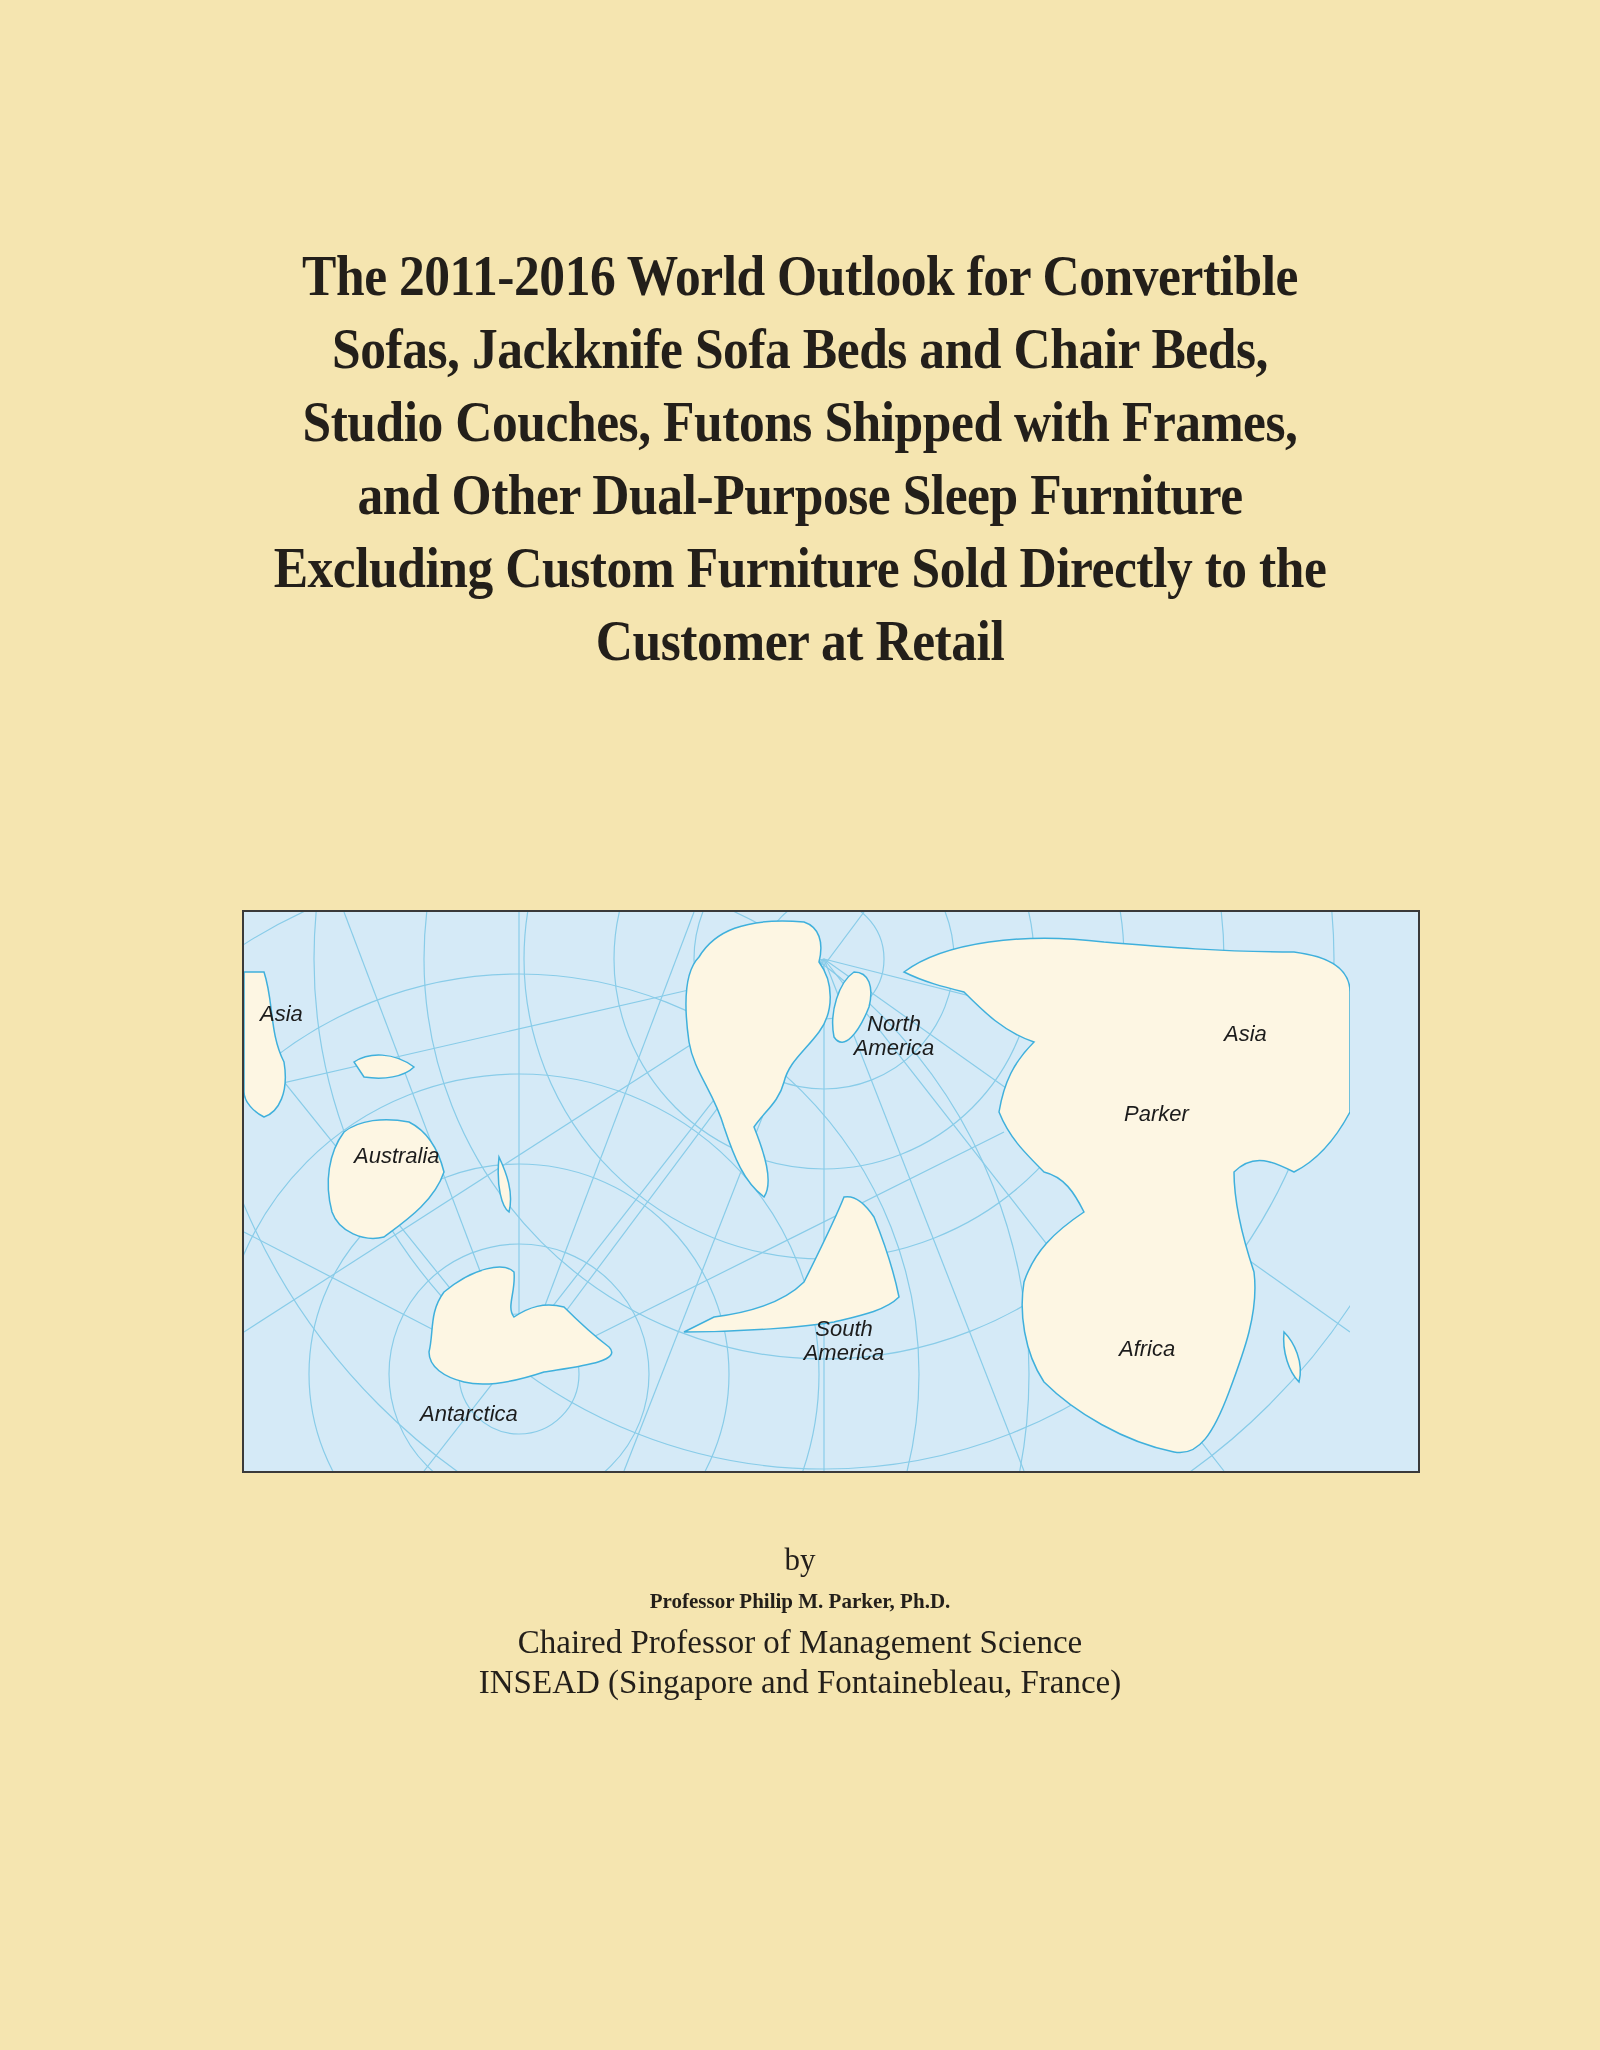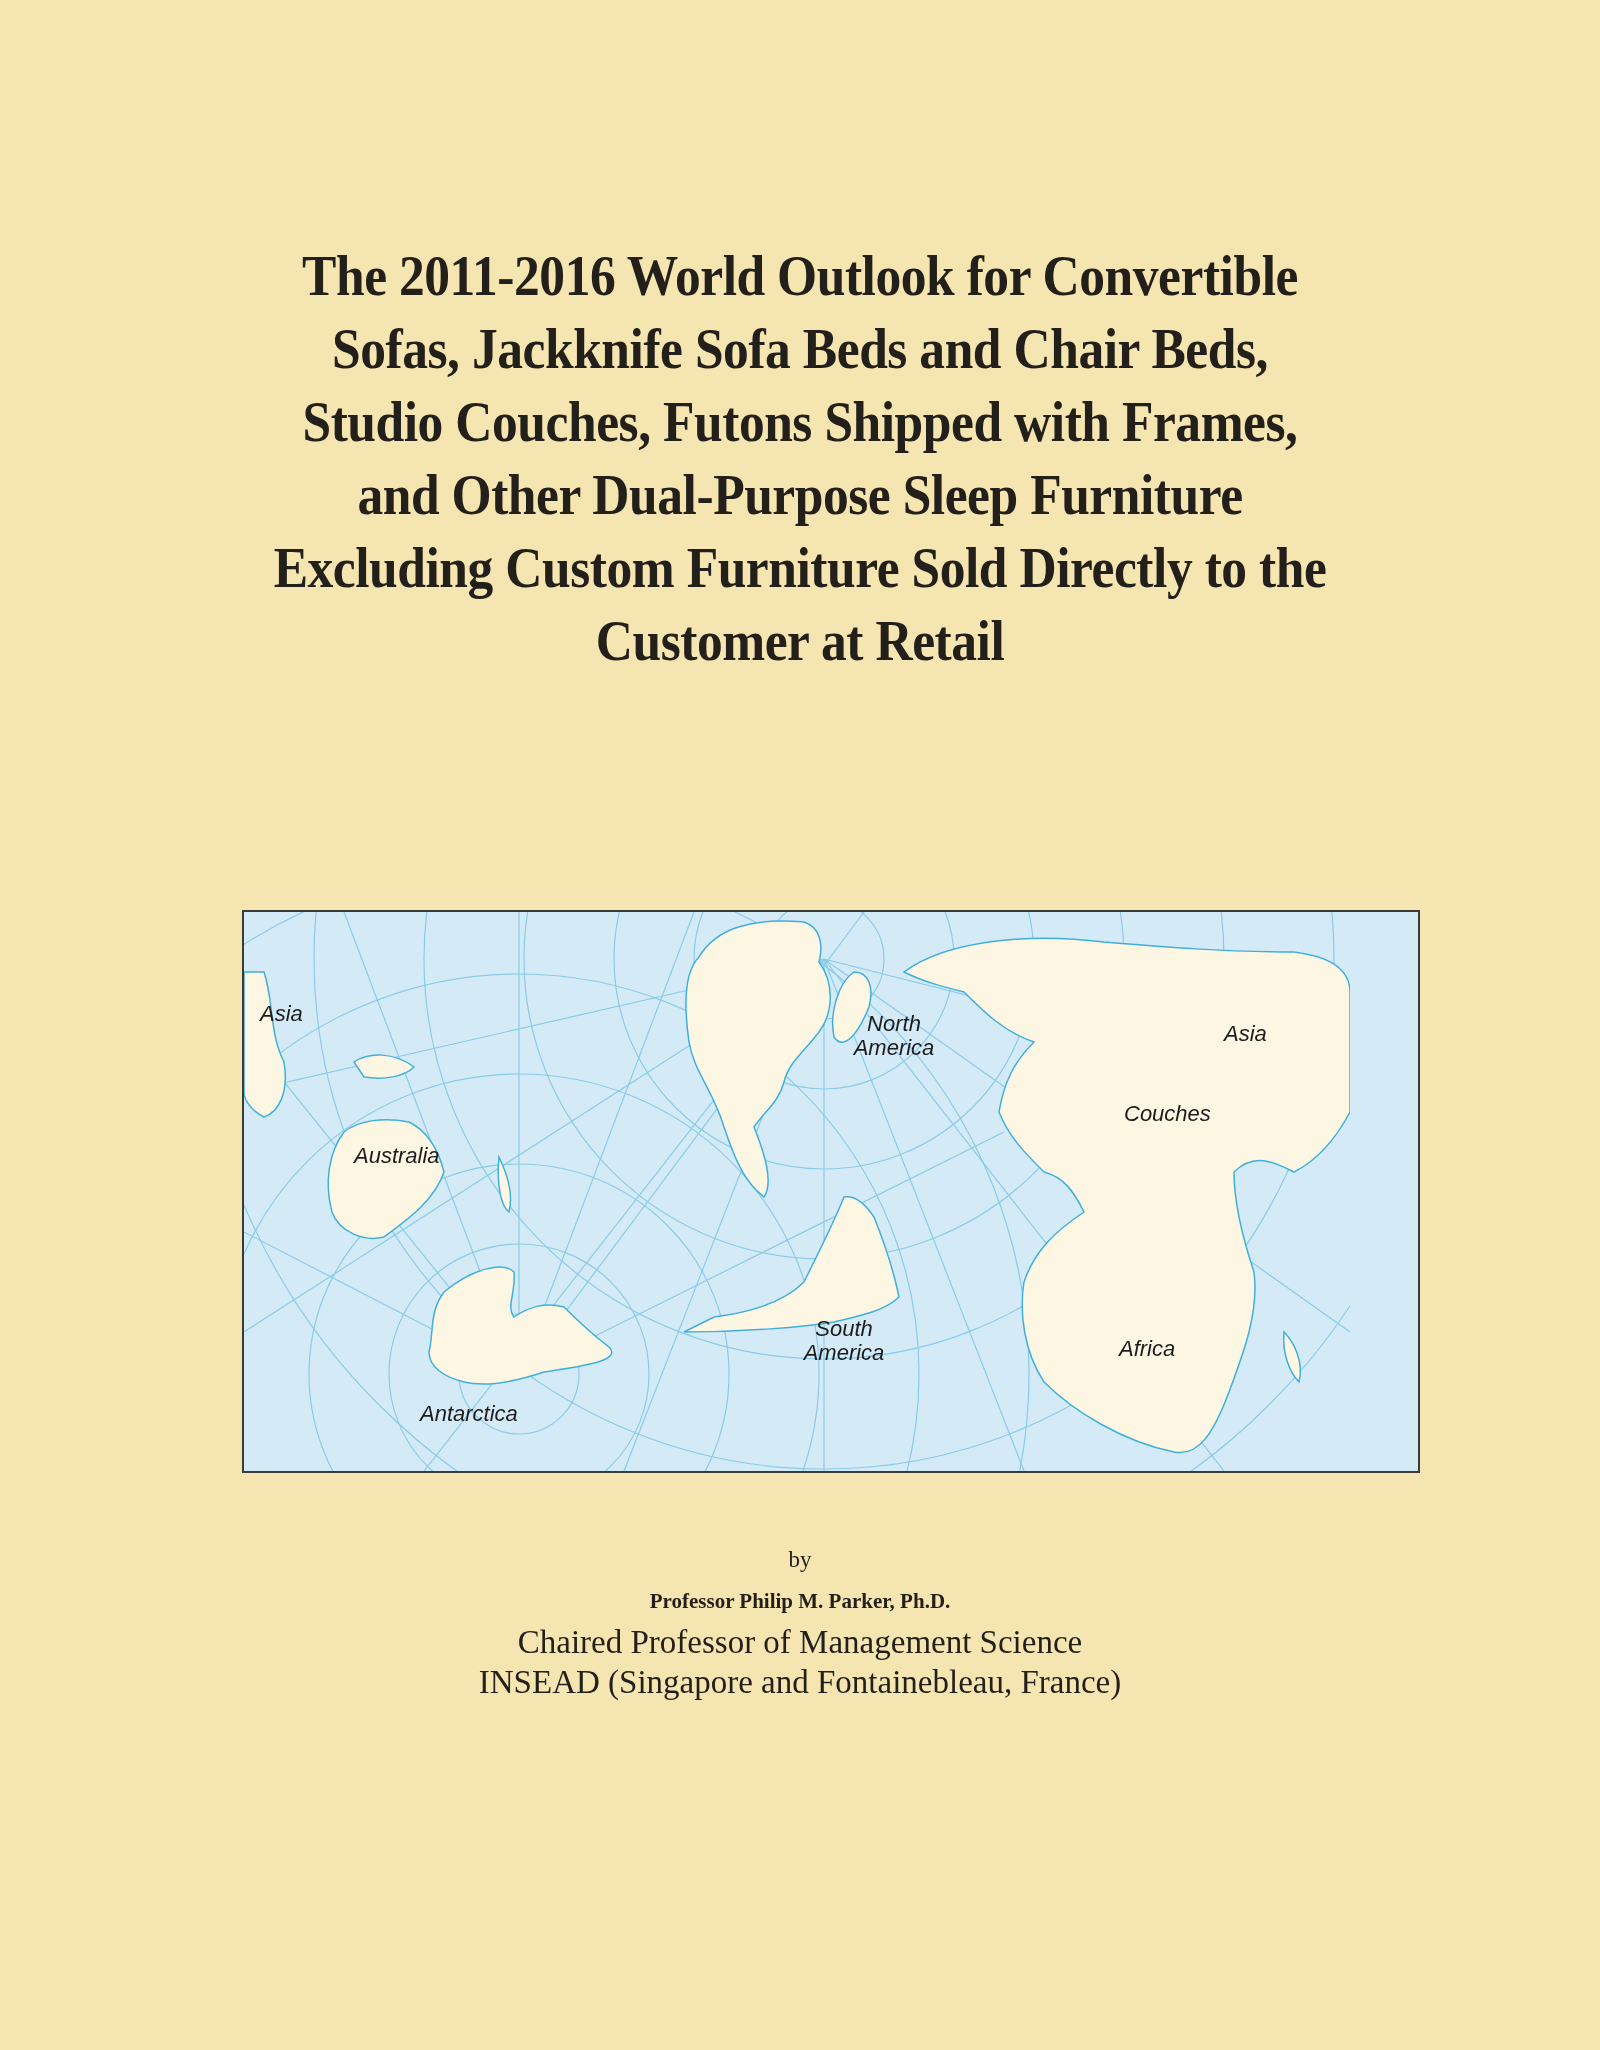--- a/index.html
+++ b/index.html
@@ -35,21 +35,21 @@
       font-family:"Liberation Sans", sans-serif;
       font-style:italic;
       font-size:22px; line-height:24px;
       color:#1c1c1c;
       text-align:center;
     }
     .credits {
       position:absolute; left:200px; top:1540px; width:1200px;
       text-align:center;
     }
-    .credits .by { font-size:23px; line-height:40px; display:block; }
+    .credits .by { font-size:31px; line-height:40px; display:block; }
     .credits .author { font-size:21px; line-height:42px; font-weight:bold; display:block; }
     .credits .role { font-size:33px; line-height:40px; display:block;text-align:center; }
   </style>
 </head>
 <body>
 
 <div class="title">
   <span class="line">The 2011-2016 World Outlook for Convertible</span>
   <span class="line">Sofas, Jackknife Sofa Beds and Chair Beds,</span>
   <span class="line">Studio Couches, Futons Shipped with Frames,</span>
@@ -113,21 +113,21 @@
       <path d="M 200 380 C 230 355 260 350 270 360 C 272 380 262 395 270 405 C 285 395 300 390 320 395 C 330 405 345 420 365 435 C 380 450 330 455 300 460 C 270 470 240 475 220 470 C 200 465 185 455 185 440 C 190 420 185 400 200 380 Z"></path>
 
       <path d="M 1040 420 C 1050 430 1060 450 1055 470 C 1045 460 1038 440 1040 420 Z"></path>
     </g>
   </svg>
   <span class="map-label" style="left:16px; top:90px;">Asia</span>
   <span class="map-label" style="left:110px; top:232px;">Australia</span>
   <span class="map-label" style="left:176px; top:490px;">Antarctica</span>
   <span class="map-label" style="left:600px; top:100px; width:100px;">North<br>America</span>
   <span class="map-label" style="left:550px; top:405px; width:100px;">South<br>America</span>
-  <span class="map-label" style="left:880px; top:190px;">Couches</span>
+  <span class="map-label" style="left:880px; top:190px;">Parker</span>
   <span class="map-label" style="left:980px; top:110px;">Asia</span>
   <span class="map-label" style="left:875px; top:425px;">Africa</span>
 </div>
 
 <div class="credits">
   <span class="by">by</span>
   <span class="author">Professor Philip M. Parker, Ph.D.</span>
   <span class="role">Chaired Professor of Management Science</span>
   <span class="role">INSEAD (Singapore and Fontainebleau, France)</span>
 </div>

